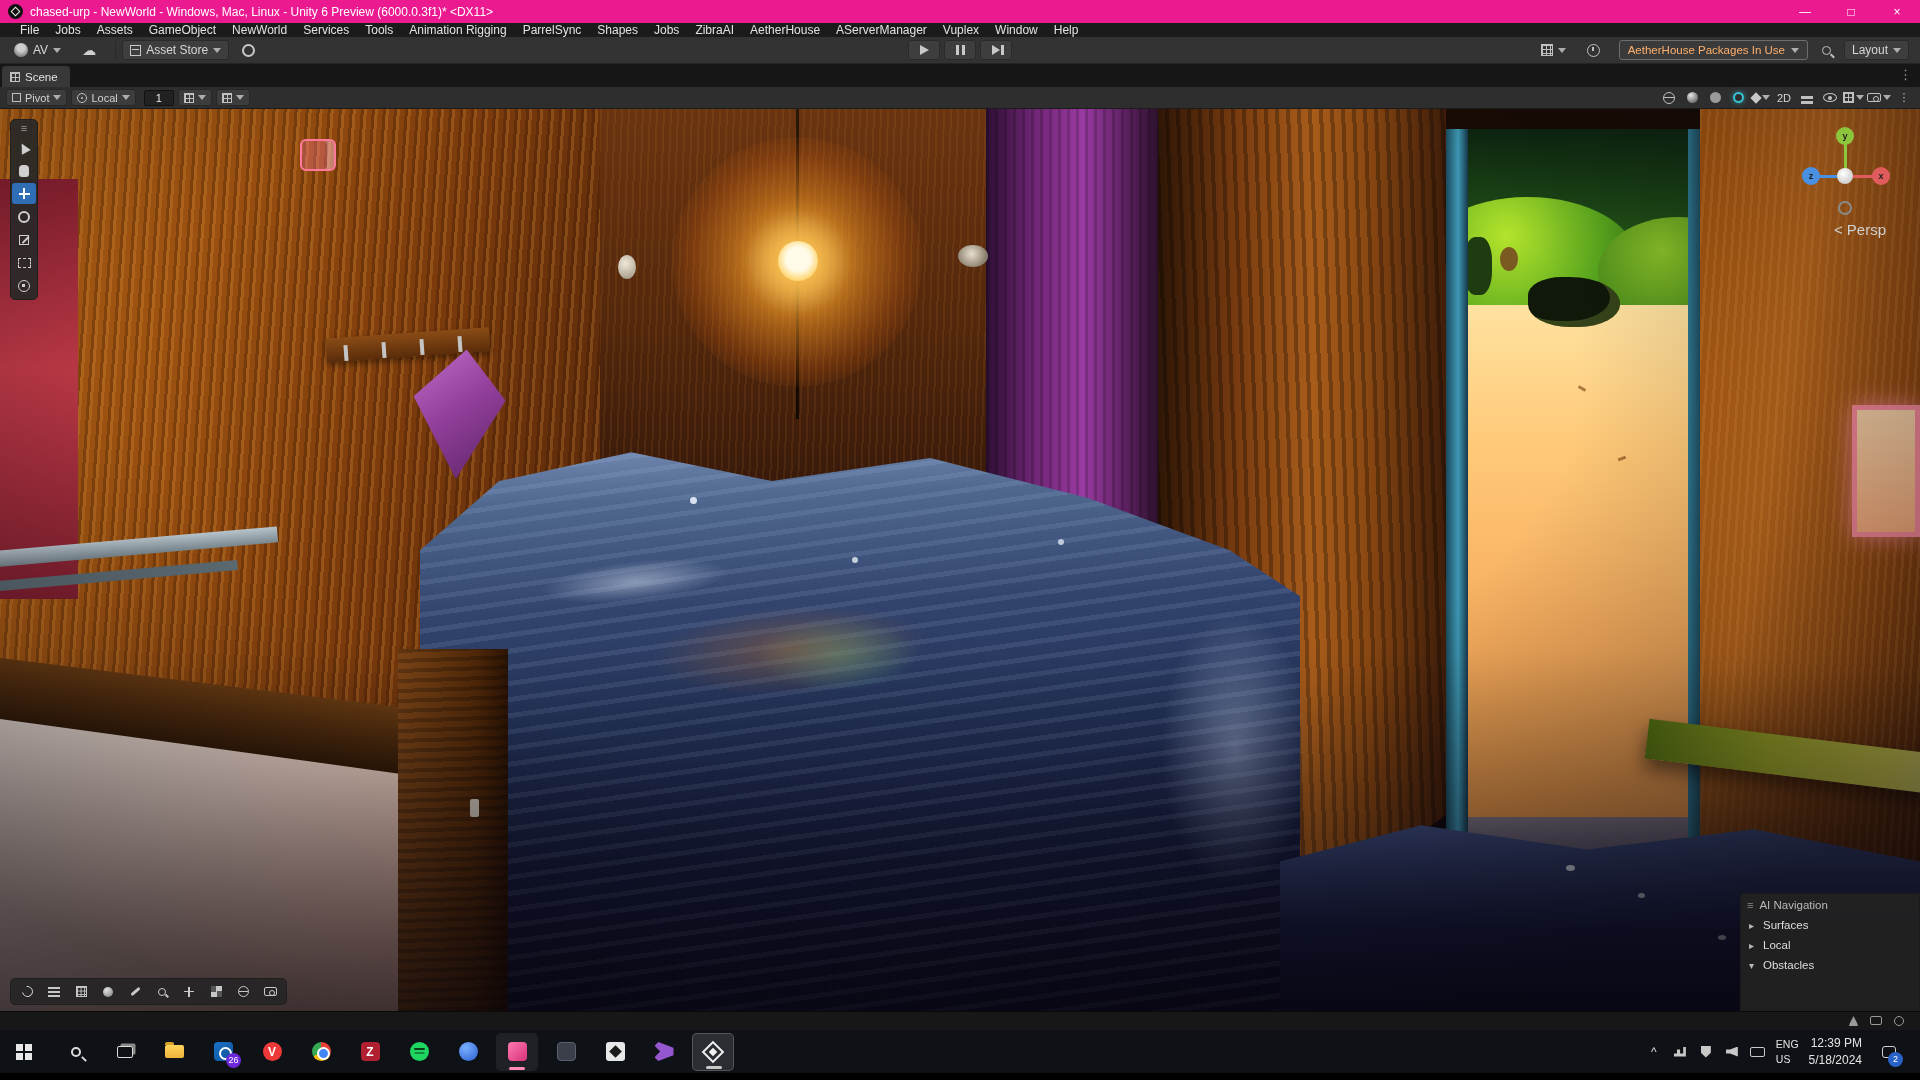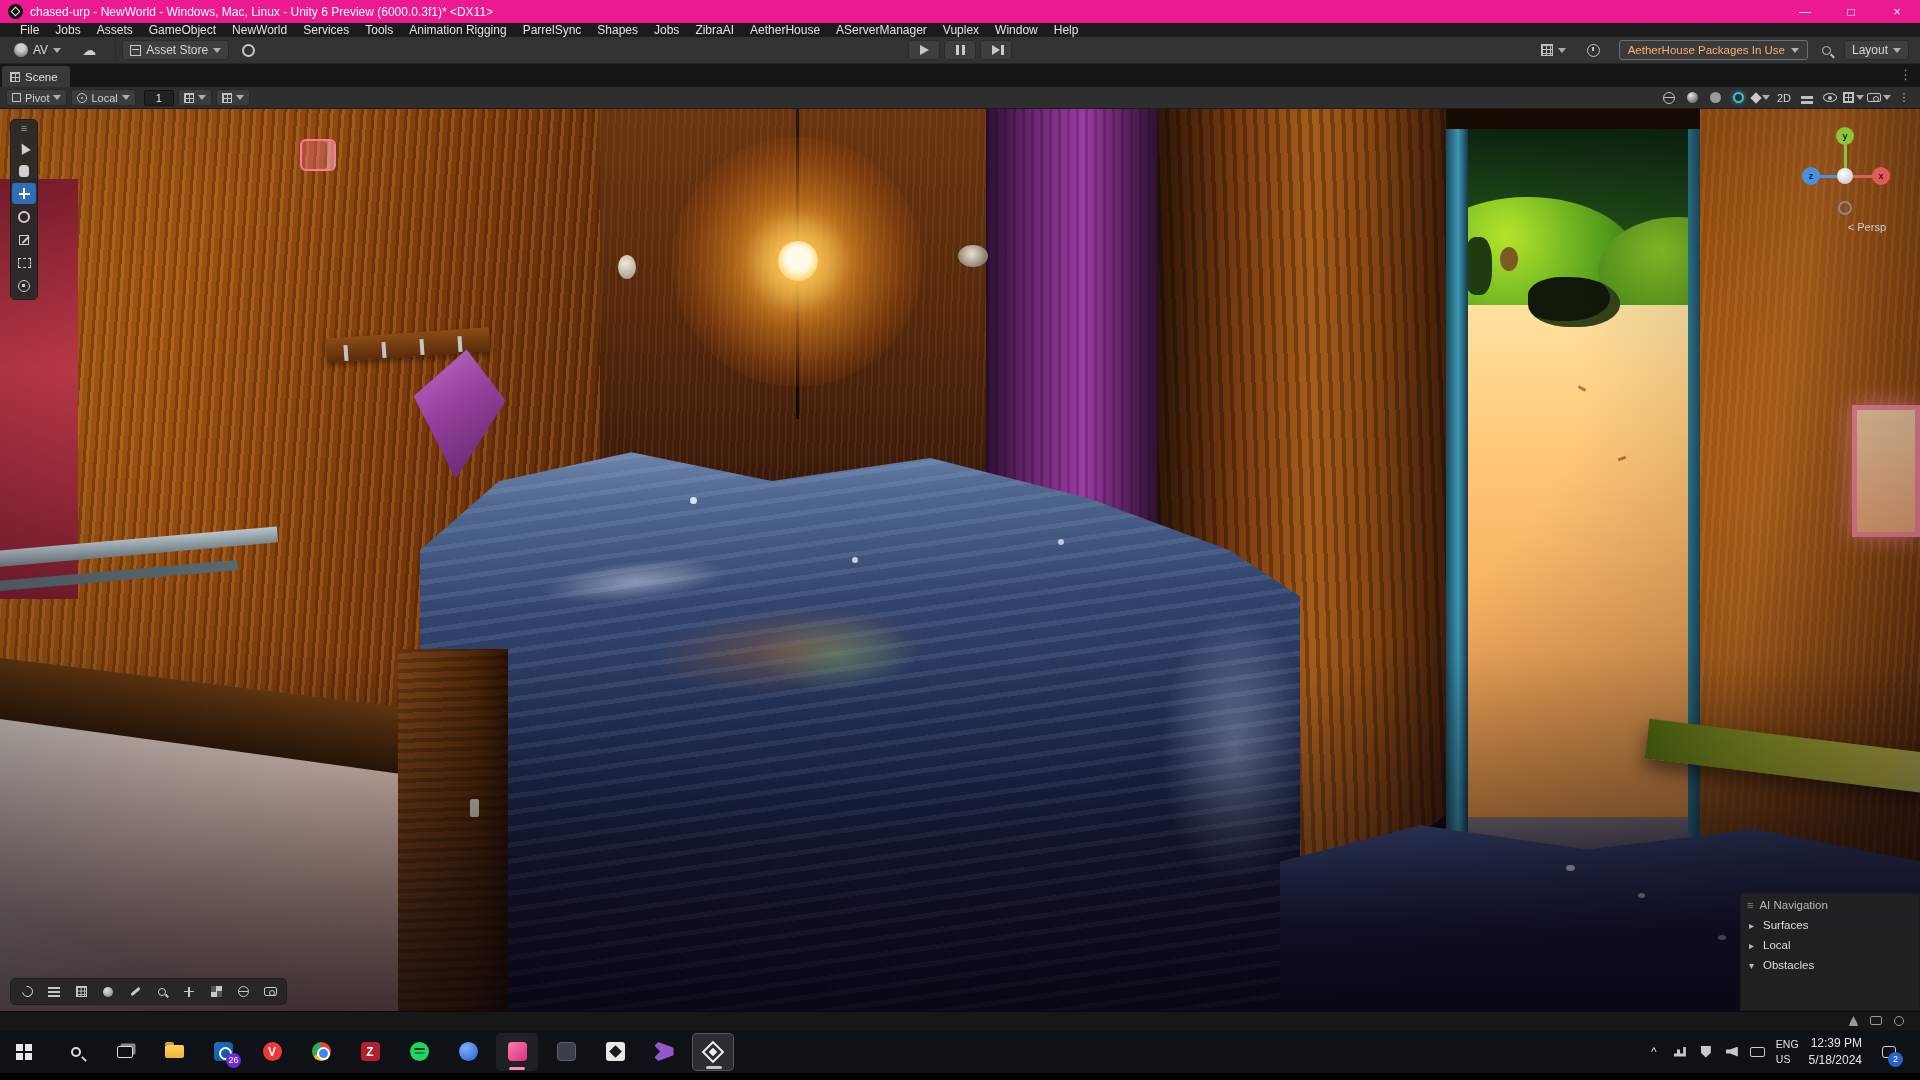--- a/index.html
+++ b/index.html
@@ -140,21 +140,21 @@
   .gz-h { left:52px; top:50px; width:26px; height:3px; background:#e05c5c; }
   .gz-zl { left:20px; top:50px; width:26px; height:3px; background:#4a90e2; }
   .gz-ball { position:absolute; width:18px; height:18px; border-radius:50%; display:flex; align-items:center;
     justify-content:center; font-size:9px; font-weight:bold; color:#222; }
   .gz-y { left:38px; top:2px; background:#8cc43c; }
   .gz-x { left:74px; top:42px; background:#e05c5c; }
   .gz-z { left:4px; top:42px; background:#4a90e2; }
   .gz-center { position:absolute; left:39px; top:43px; width:16px; height:16px; border-radius:50%;
     background:radial-gradient(circle at 40% 35%, #fff, #bbb); }
   .gz-stub { position:absolute; left:40px; top:76px; width:14px; height:14px; border-radius:50%; border:2px solid #8a8a8a; }
-  .persp { position:absolute; right:34px; top:112px; color:#d0d0d0; font-size:11px; z-index:30; }
+  .persp { position:absolute; right:34px; top:112px; color:#d0d0d0; font-size:15px; z-index:30; }
 
   
   .ai-nav { position:absolute; right:0; top:784px; width:180px; background:rgba(34,34,34,.94);
     border:1px solid #1a1a1a; border-radius:4px 0 0 4px; z-index:30; font-size:11.5px; padding-bottom:3px; }
   .ai-title { display:flex; align-items:center; gap:6px; height:21px; padding:0 6px; color:#b8b8b8; }
   .ai-grip { color:#8a8a8a; font-size:11px; }
   .ai-row { display:flex; align-items:center; gap:4px; height:20px; padding:0 4px 0 8px; color:#dedede; }
   .ai-row .fold { width:10px; color:#b8b8b8; font-size:10px; }
   .ai-row.indent { padding-left:20px;margin-top:32px; }
   .ai-check { margin-left:auto; color:#e8d9a0; font-size:12px; padding-right:3px; }

